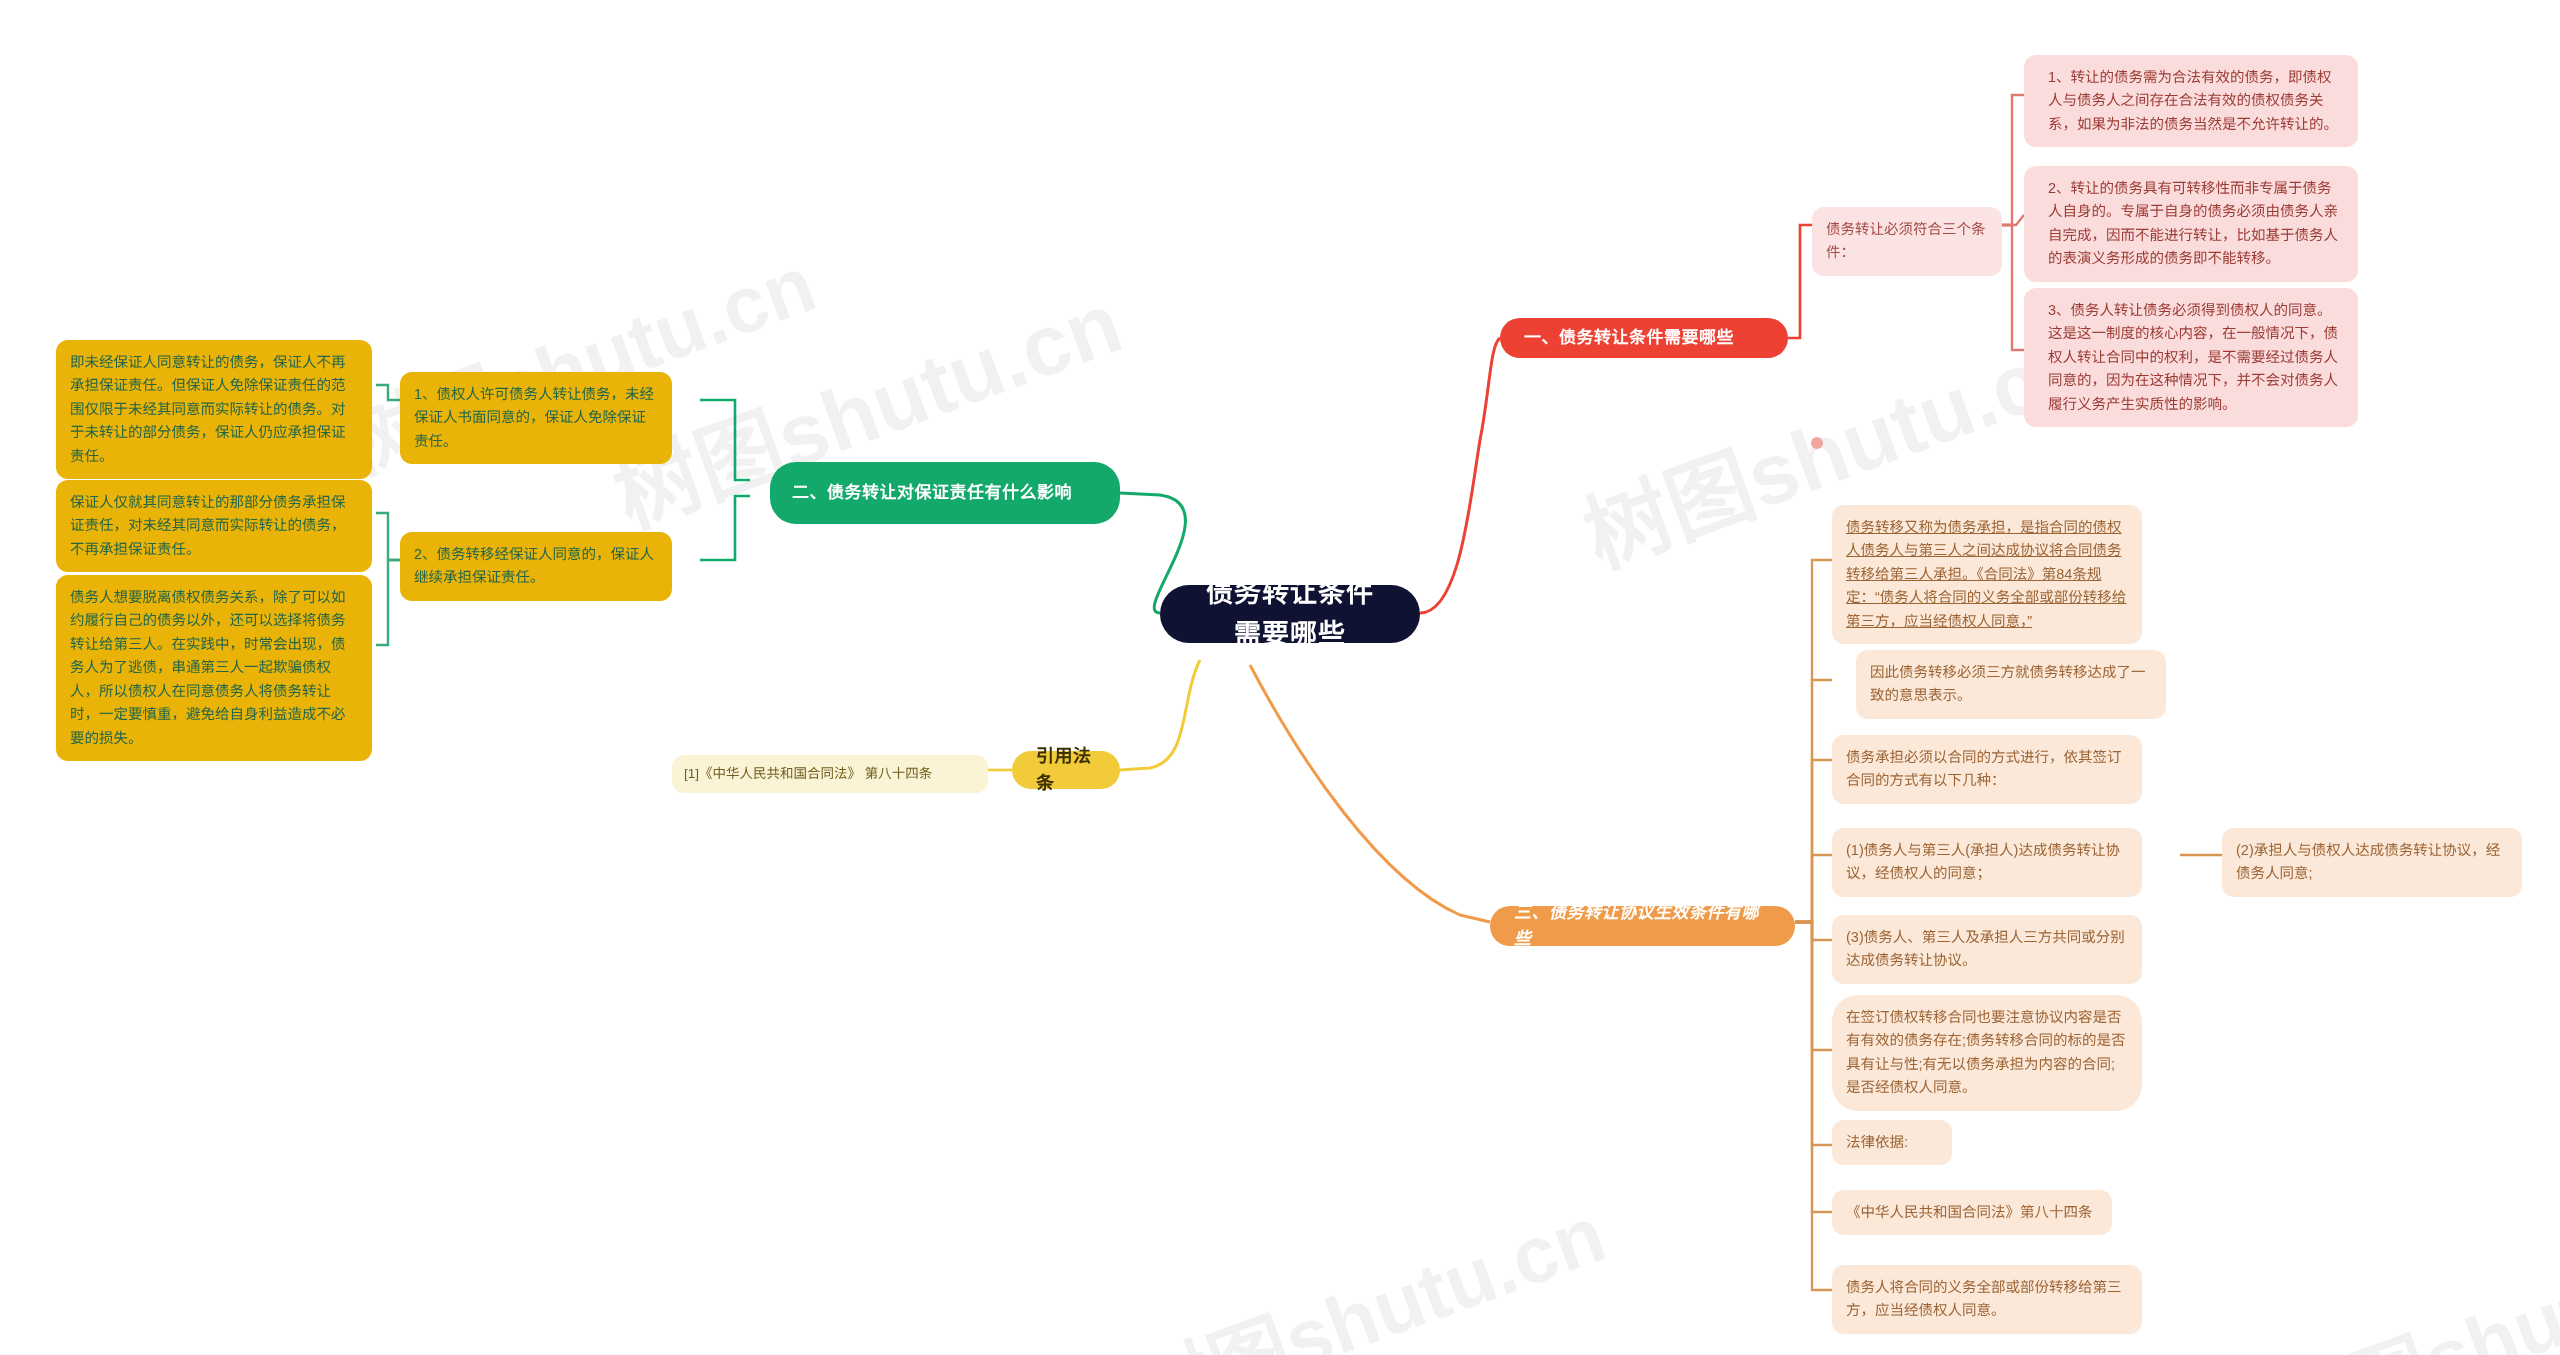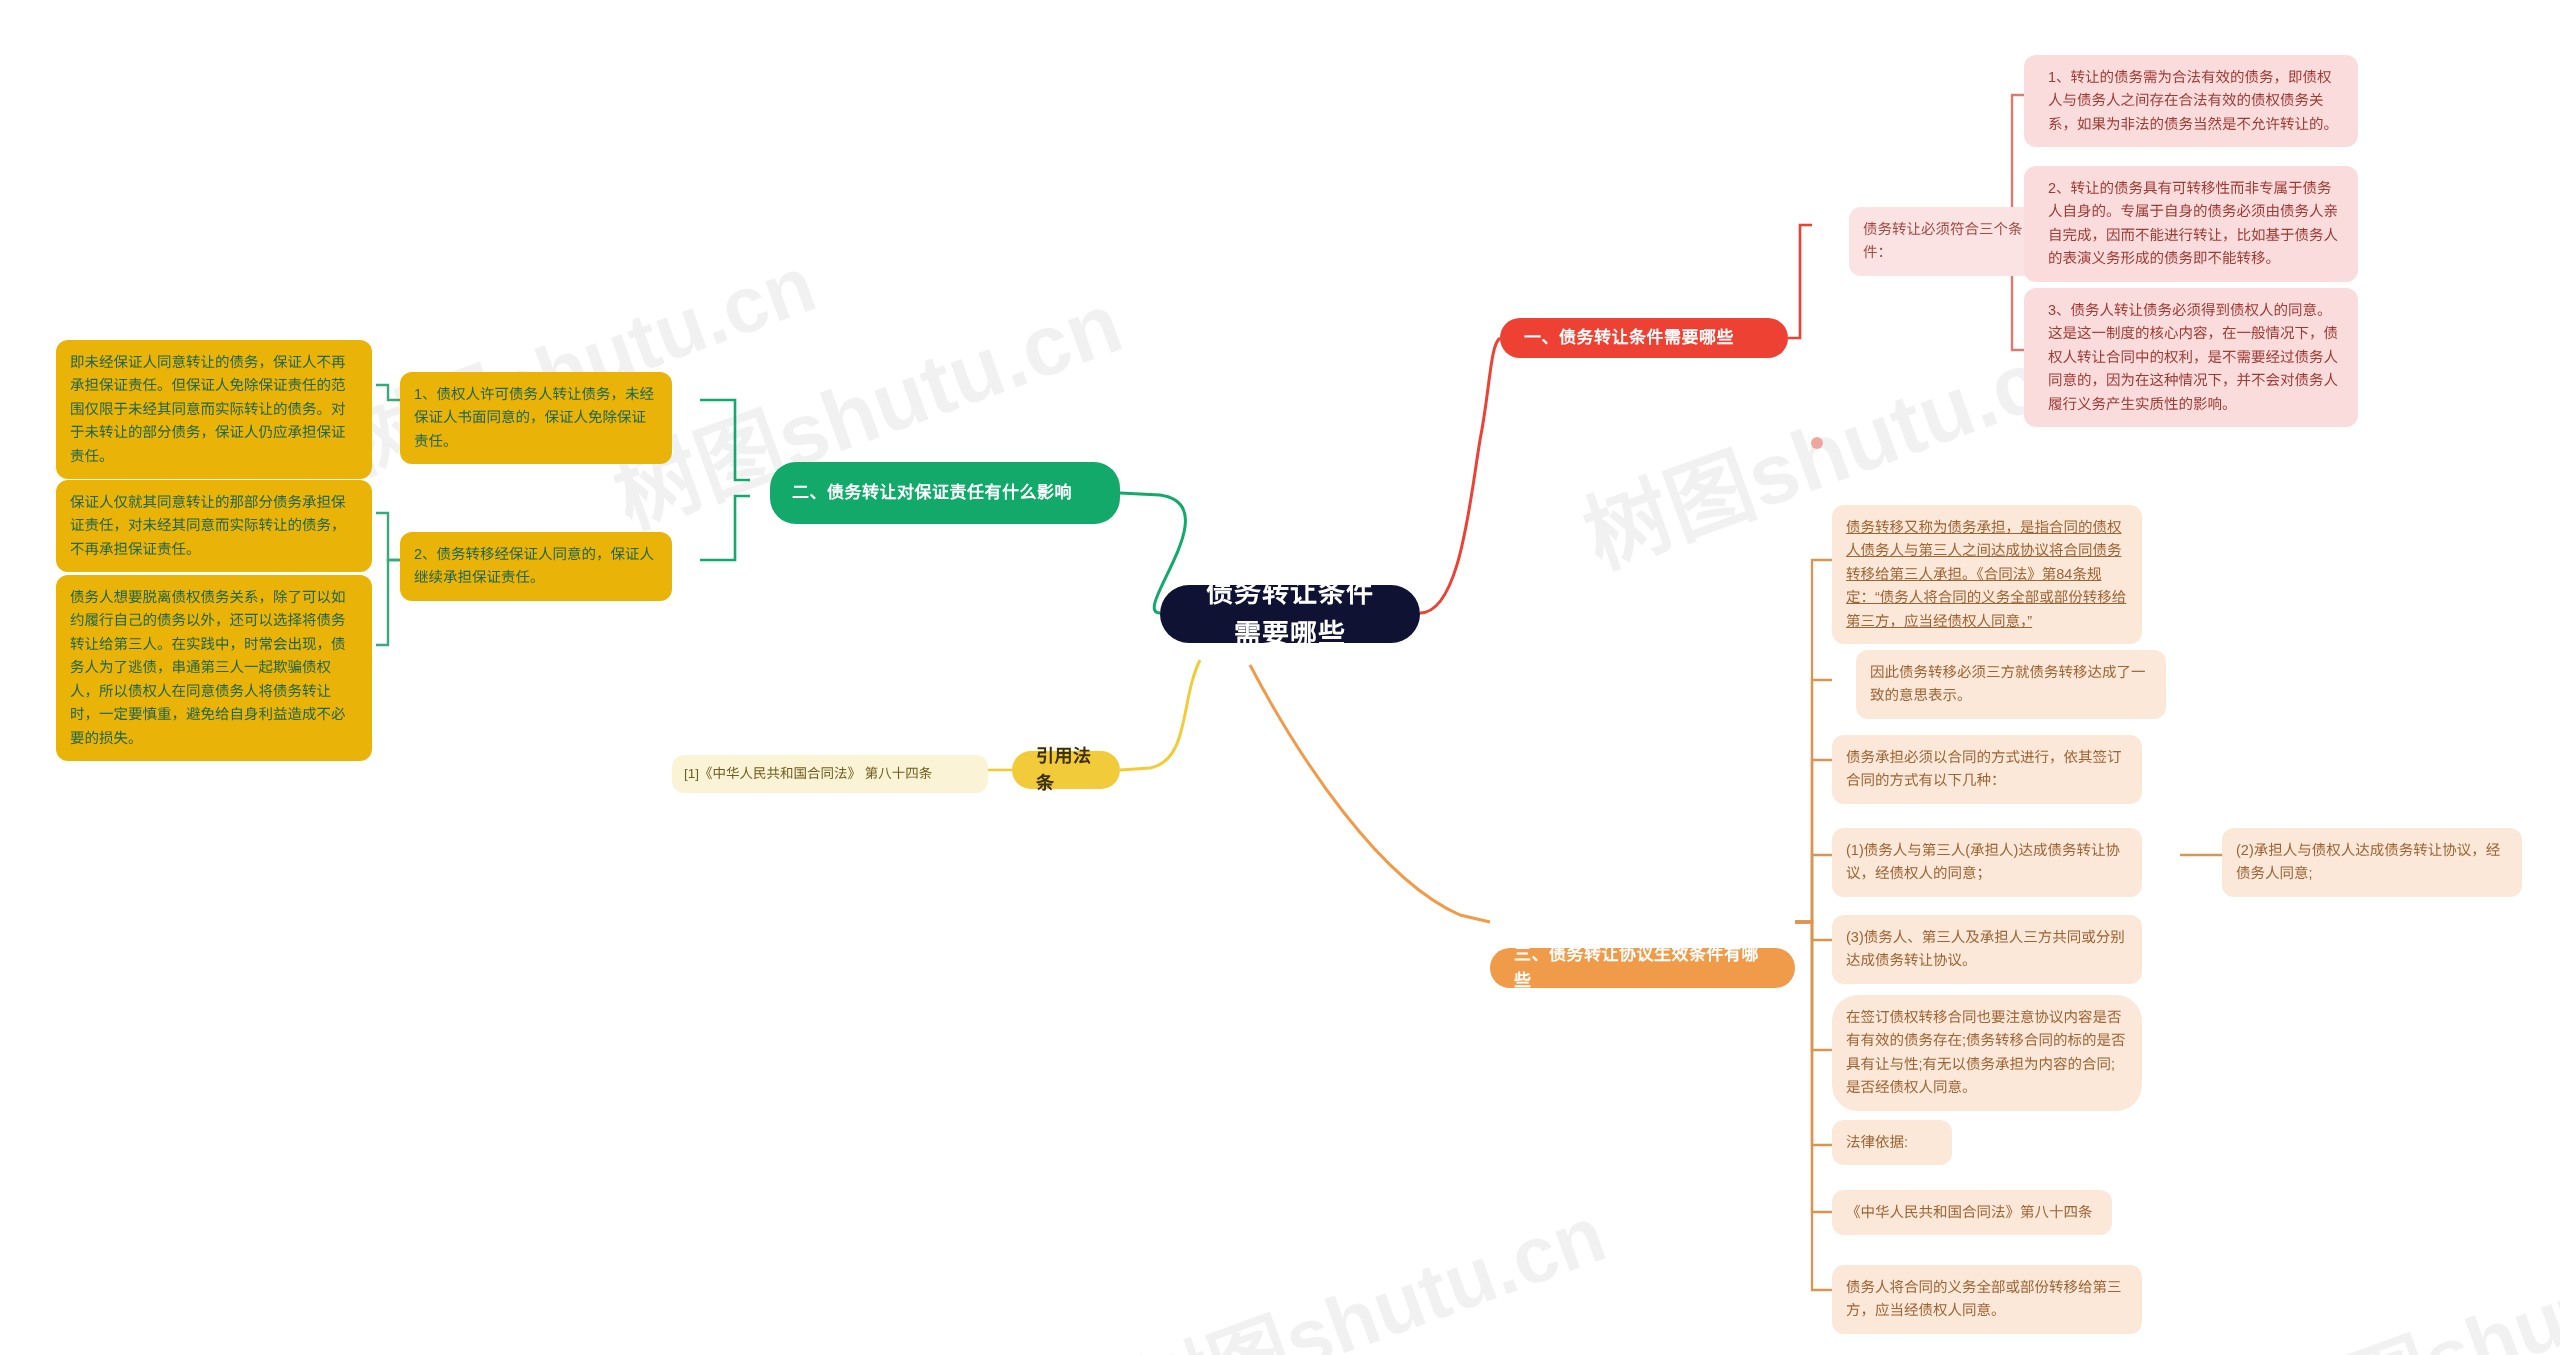--- a/index.html
+++ b/index.html
@@ -78,21 +78,21 @@
     font-size: 18px;
   }
   
   .leaf {
     border-radius: 12px;
     font-size: 14.5px;
     padding: 11px 14px;
     line-height: 1.62;
   }
   .leaf.red-soft    { background: #fbdcdc; color: #9c3b34; padding-left: 24px; }
-  .leaf.red-softer  { background: #fbe3e3; color: #a34b43; margin-left: 37px; }
+  .leaf.red-softer  { background: #fbe3e3; color: #a34b43; }
   .leaf.green-soft  { background: #eab308; color: #21664a; }
   .leaf.orange-soft { background: #fbe8d8; color: #9d6535; }
   .leaf.yellow-soft { background: #fbf3d5; color: #6e5d1c; }
 </style>
 </head>
 <body>
 
 <div id="canvas">
 
   <div class="wm" style="left:330px; top:300px; font-size:80px; transform:rotate(-20deg);">树图shutu.cn</div>
@@ -157,21 +157,21 @@
   <div class="node leaf green-soft" style="left:400px; top:372px; width:272px;">1、债权人许可债务人转让债务，未经保证人书面同意的，保证人免除保证责任。</div>
   <div class="node leaf green-soft" style="left:400px; top:532px; width:272px;">2、债务转移经保证人同意的，保证人继续承担保证责任。</div>
 
   <div class="node leaf green-soft" style="left:56px; top:340px; width:316px;">即未经保证人同意转让的债务，保证人不再承担保证责任。但保证人免除保证责任的范围仅限于未经其同意而实际转让的债务。对于未转让的部分债务，保证人仍应承担保证责任。</div>
   <div class="node leaf green-soft" style="left:56px; top:575px; width:316px;">债务人想要脱离债权债务关系，除了可以如约履行自己的债务以外，还可以选择将债务转让给第三人。在实践中，时常会出现，债务人为了逃债，串通第三人一起欺骗债权人，所以债权人在同意债务人将债务转让时，一定要慎重，避免给自身利益造成不必要的损失。</div>
   <div class="node leaf green-soft" style="left:56px; top:480px; width:316px;">保证人仅就其同意转让的那部分债务承担保证责任，对未经其同意而实际转让的债务，不再承担保证责任。</div>
 
   <div class="node pill yellow" style="left:1012px; top:751px; width:108px; height:38px;">引用法条</div>
   <div class="node leaf yellow-soft" style="left:672px; top:755px; width:316px; padding:8px 12px; font-size:13.5px;">[1]《中华人民共和国合同法》 第八十四条</div>
 
-  <div class="node pill orange" style="left:1490px; top:948px; width:305px; height:40px;">三、债务转让协议生效条件有哪些</div>
+  <div class="node pill orange" style="left:1490px; top:906px; width:305px; height:40px;font-style:italic;">三、债务转让协议生效条件有哪些</div>
 
   <div class="node leaf orange-soft" style="left:1832px; top:505px; width:310px;text-decoration:underline;">债务转移又称为债务承担，是指合同的债权人债务人与第三人之间达成协议将合同债务转移给第三人承担。《合同法》第84条规定：“债务人将合同的义务全部或部份转移给第三方，应当经债权人同意，”</div>
   <div class="node leaf orange-soft" style="left:1832px; top:650px; width:310px;margin-left:24px;">因此债务转移必须三方就债务转移达成了一致的意思表示。</div>
   <div class="node leaf orange-soft" style="left:1832px; top:735px; width:310px;">债务承担必须以合同的方式进行，依其签订合同的方式有以下几种：</div>
   <div class="node leaf orange-soft" style="left:1832px; top:828px; width:310px;">(1)债务人与第三人(承担人)达成债务转让协议，经债权人的同意；</div>
   <div class="node leaf orange-soft" style="left:1832px; top:915px; width:310px;">(3)债务人、第三人及承担人三方共同或分别达成债务转让协议。</div>
   <div class="node leaf orange-soft" style="left:1832px; top:995px; width:310px;border-radius:26px;">在签订债权转移合同也要注意协议内容是否有有效的债务存在;债务转移合同的标的是否具有让与性;有无以债务承担为内容的合同;是否经债权人同意。</div>
   <div class="node leaf orange-soft" style="left:1832px; top:1120px; width:120px;">法律依据:</div>
   <div class="node leaf orange-soft" style="left:1832px; top:1190px; width:280px;">《中华人民共和国合同法》第八十四条</div>
   <div class="node leaf orange-soft" style="left:1832px; top:1265px; width:310px;">债务人将合同的义务全部或部份转移给第三方，应当经债权人同意。</div>

